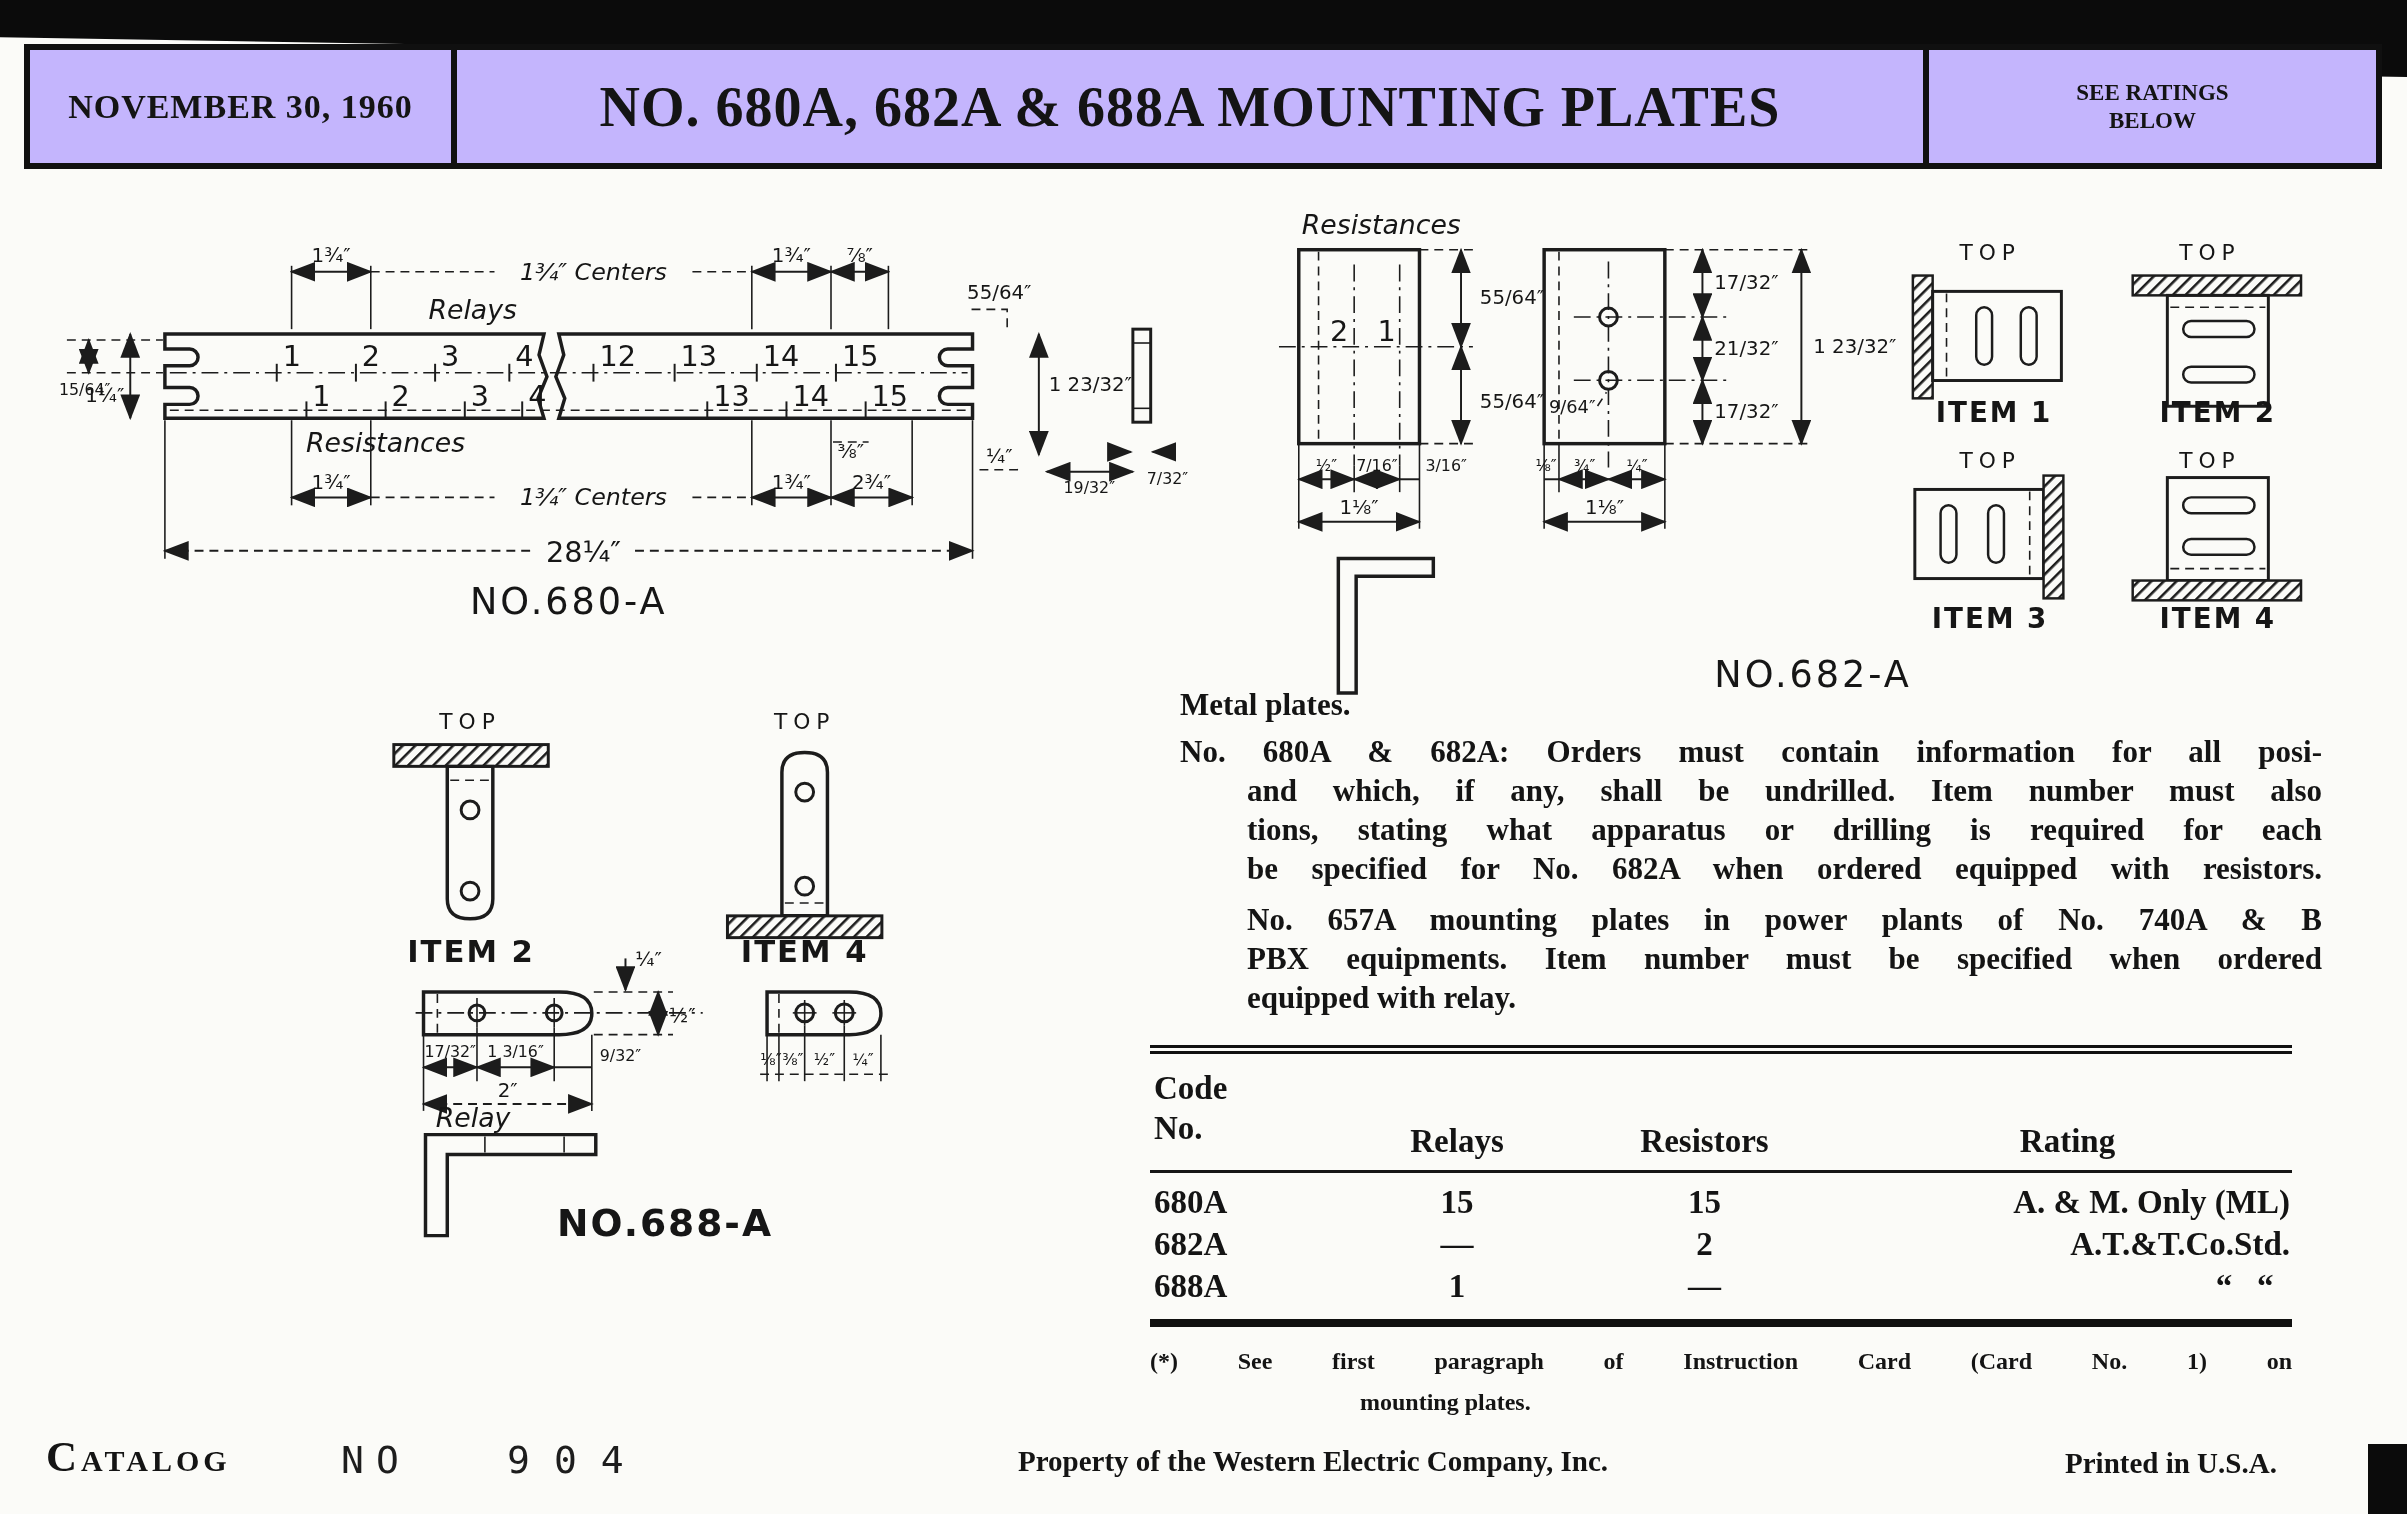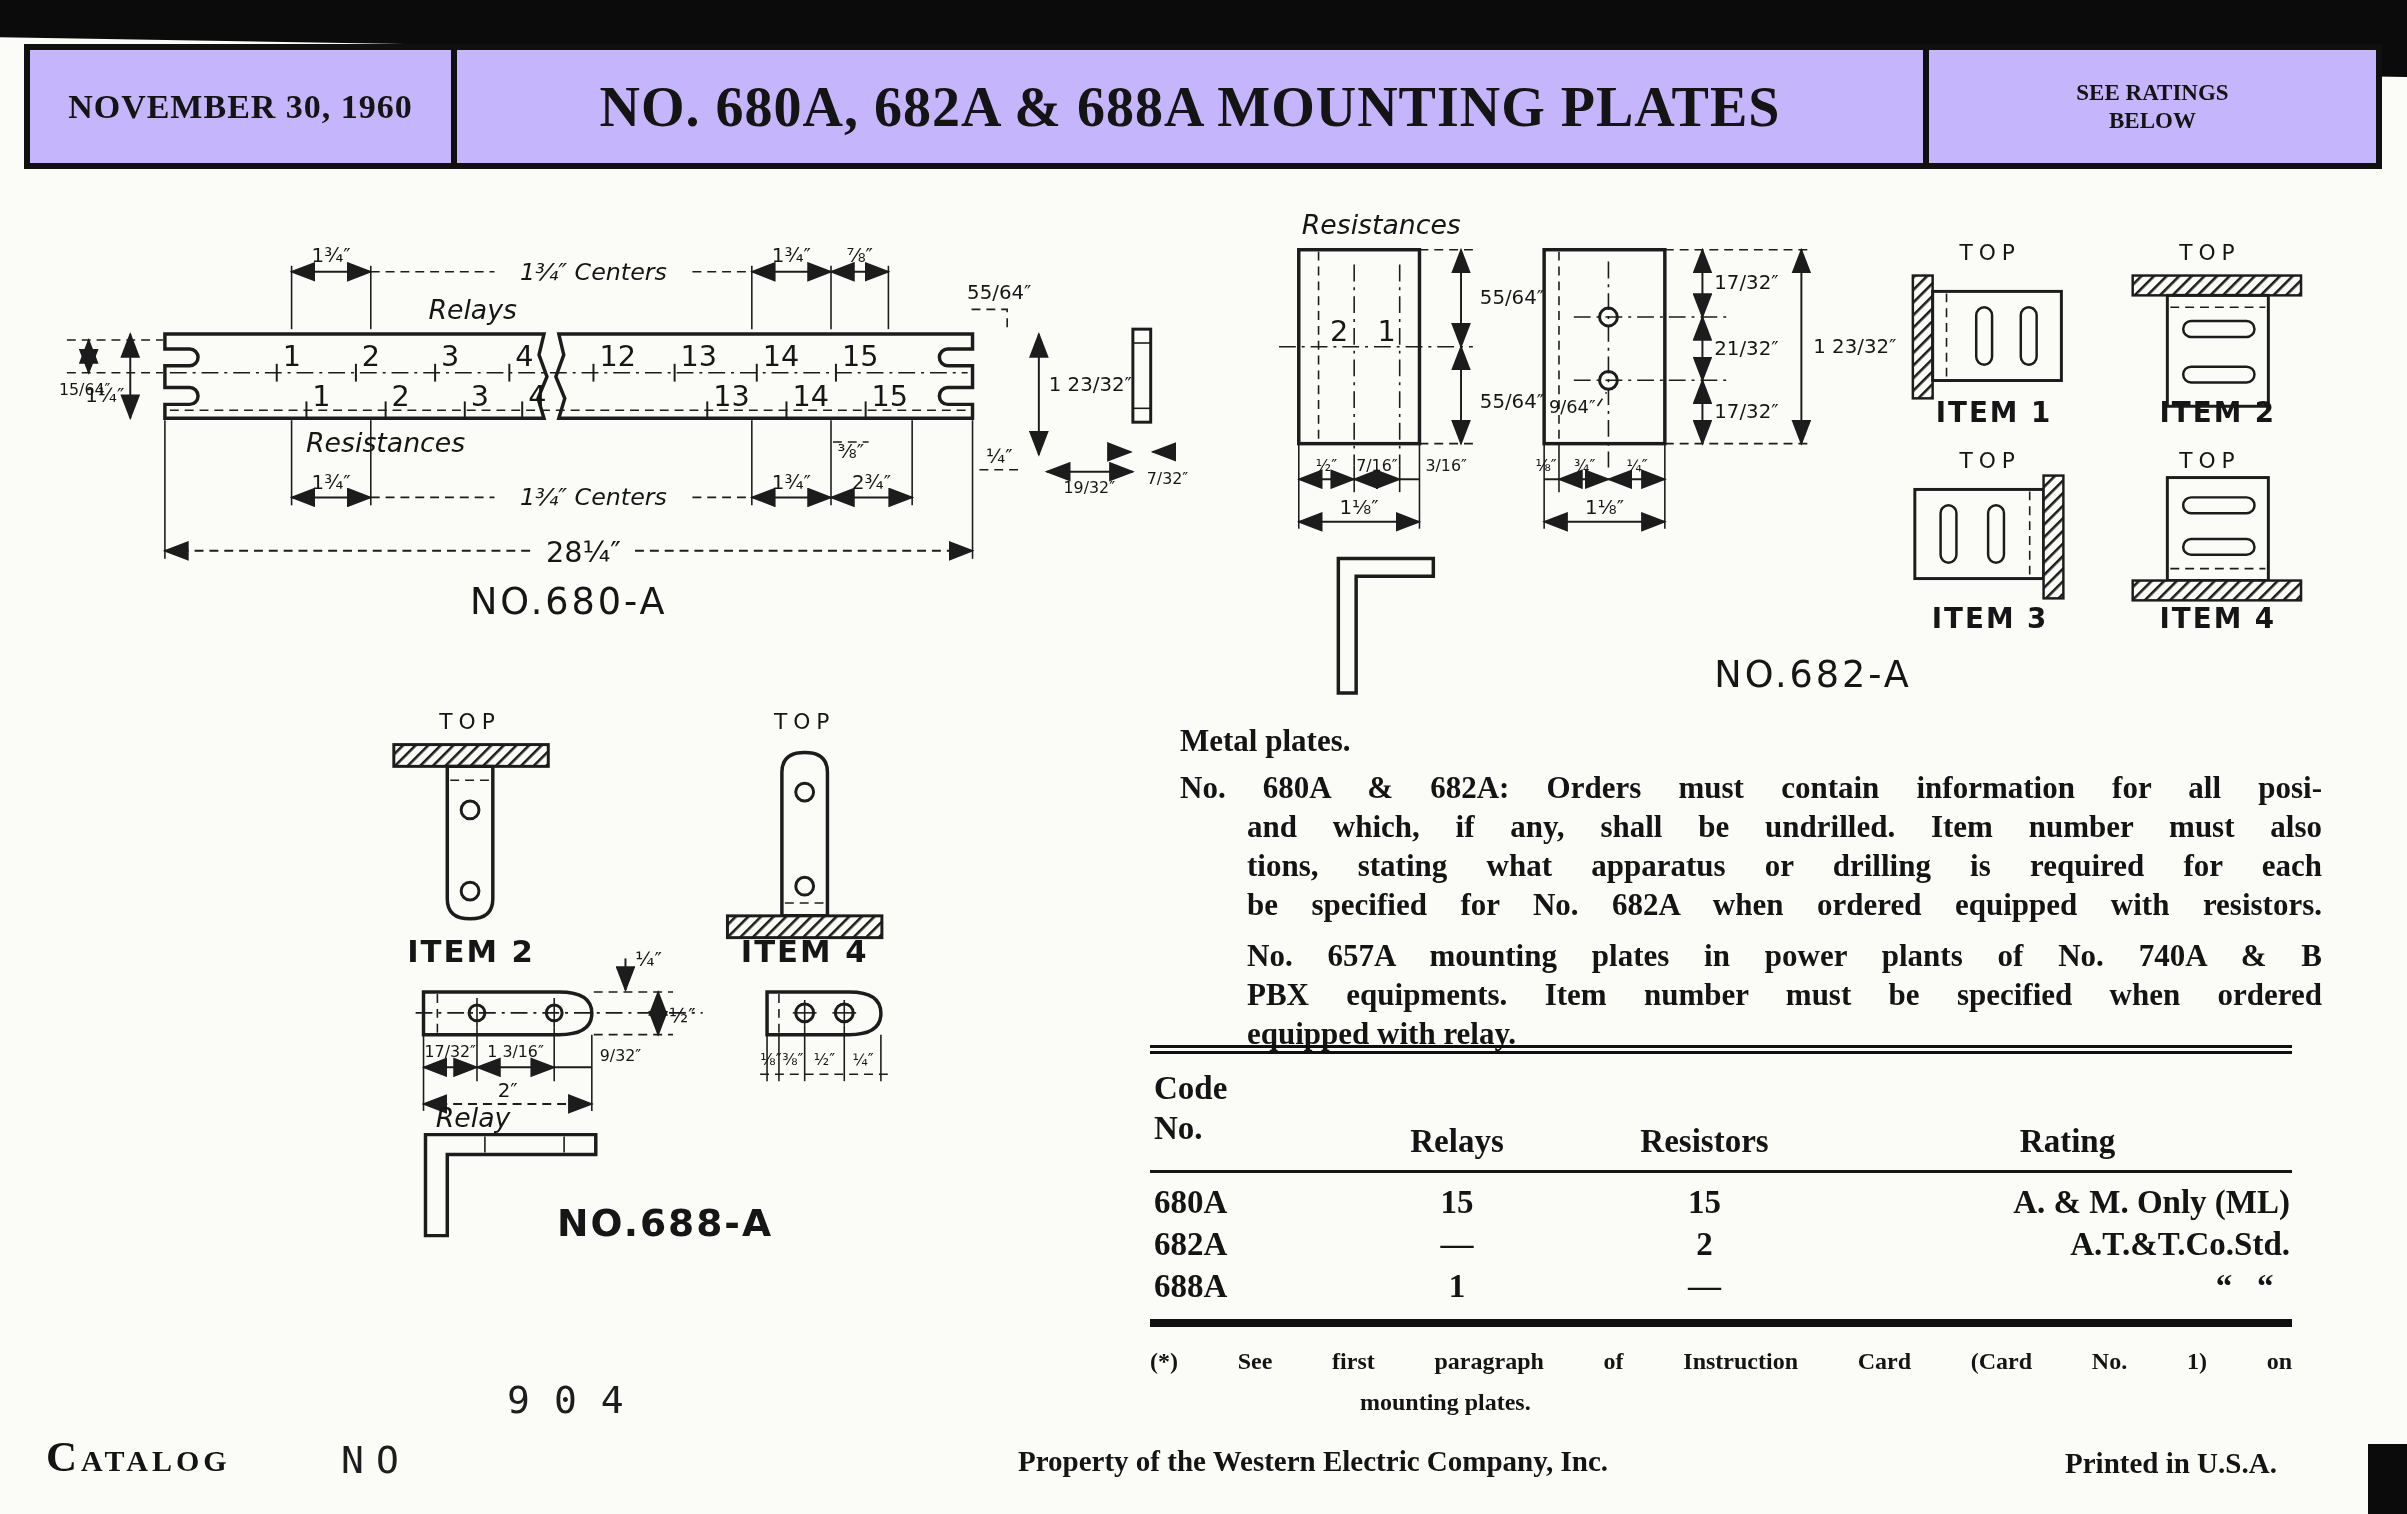--- a/index.html
+++ b/index.html
@@ -35,21 +35,21 @@
   .clab{font:italic 24px "DejaVu Sans",sans-serif;}
   .dlabel{font:37px "DejaVu Sans",sans-serif;letter-spacing:3px;}
   .ilabel{font:700 28px "DejaVu Sans",sans-serif;letter-spacing:2px;}
   .ilabel2{font:700 31px "DejaVu Sans",sans-serif;letter-spacing:2px;}
   .toplab{font:22px "DejaVu Sans",sans-serif;letter-spacing:6px;}
   .mid{text-anchor:middle;}
   .end{text-anchor:end;}
   
   .textcol{position:absolute;left:1180px;top:685px;width:1142px;
            font-size:31px;font-weight:bold;line-height:39px;}
-  .metal{margin-bottom:8px;margin-top:36px;}
+  .metal{margin-bottom:8px;}
   .para{margin-bottom:12px;}
   .pline{text-align:justify;text-align-last:justify;}
   .pline.ind{margin-left:67px;}
   .pline.endl{text-align-last:left;}
   
   .ratetable{position:absolute;left:1150px;top:1045px;width:1142px;font-weight:bold;}
   .t-rule-top{border-top:9px double #101010;}
   .t-head{display:grid;grid-template-columns:198px 218px 277px 449px;
           grid-template-rows:55px 61px;border-bottom:3px solid #161616;}
   .t-code{grid-column:1;grid-row:1/3;font-size:33px;line-height:40px;padding-top:14px;padding-left:4px;}
@@ -66,21 +66,21 @@
   .cell-mid{text-align:center;}
   .cell-rating{text-align:right;white-space:pre;padding-right:2px;}
   .t-foot{margin-top:14px;font-size:24px;line-height:41px;}
   .t-foot .fl1{text-align:justify;text-align-last:justify;}
   .t-foot .fl2{margin-left:210px;}
   
   .f-catalog{position:absolute;left:46px;top:1432px;font-size:43px;font-variant:small-caps;
              letter-spacing:4px;font-weight:600;}
   .f-no{position:absolute;left:341px;top:1438px;font-family:"DejaVu Sans Mono",monospace;
         font-size:38px;letter-spacing:12px;color:#1d1d1d;}
-  .f-num{position:absolute;left:507px;top:1378px;font-family:"DejaVu Sans Mono",monospace;
+  .f-num{position:absolute;left:507px;top:1438px;font-family:"DejaVu Sans Mono",monospace;
          font-size:38px;letter-spacing:24px;color:#1d1d1d;}
   .f-property{position:absolute;left:1018px;top:1445px;font-size:29px;font-weight:bold;}
   .f-printed{position:absolute;left:2065px;top:1447px;font-size:29px;font-weight:bold;}
 </style>
 </head>
 <body>
 
 <div class="page">
 
   <div class="scan-top"></div>

